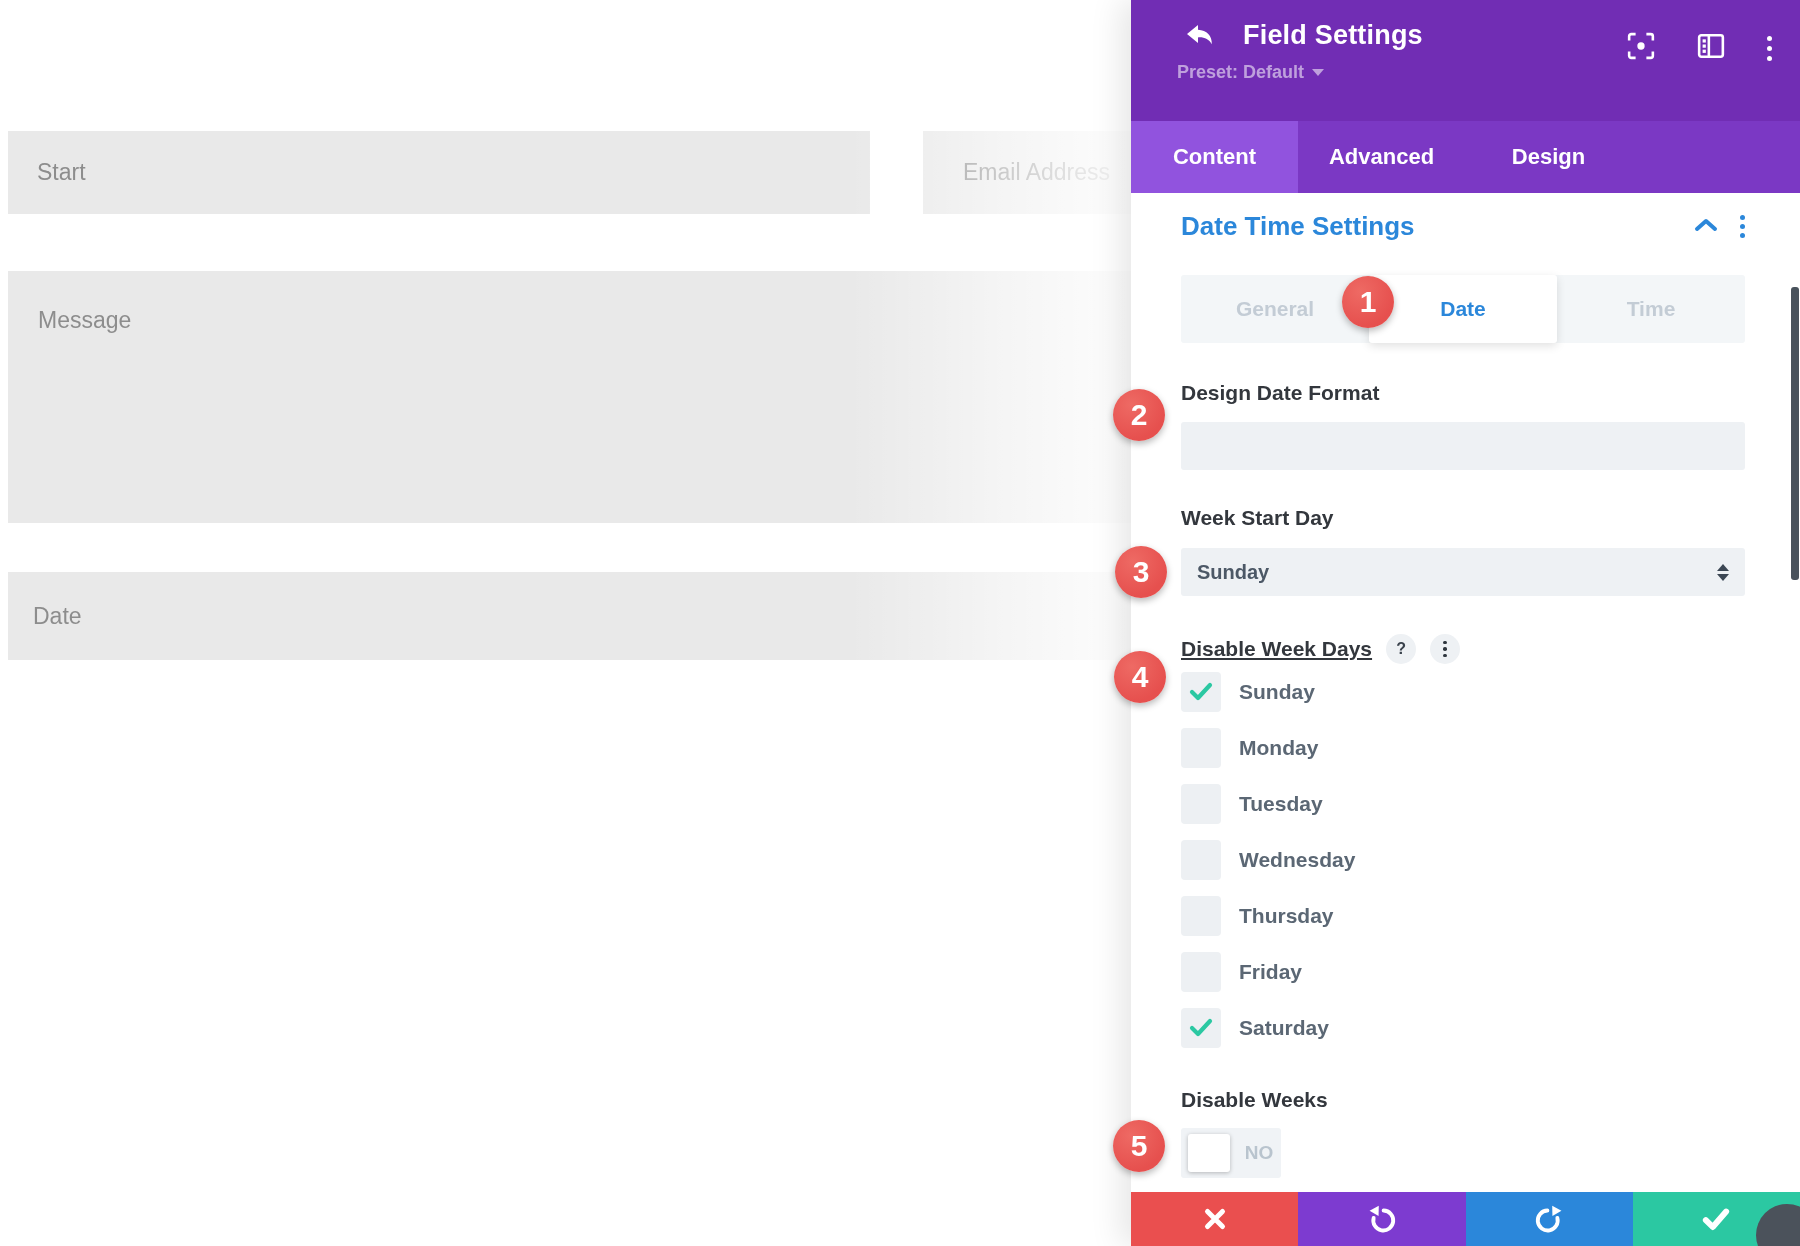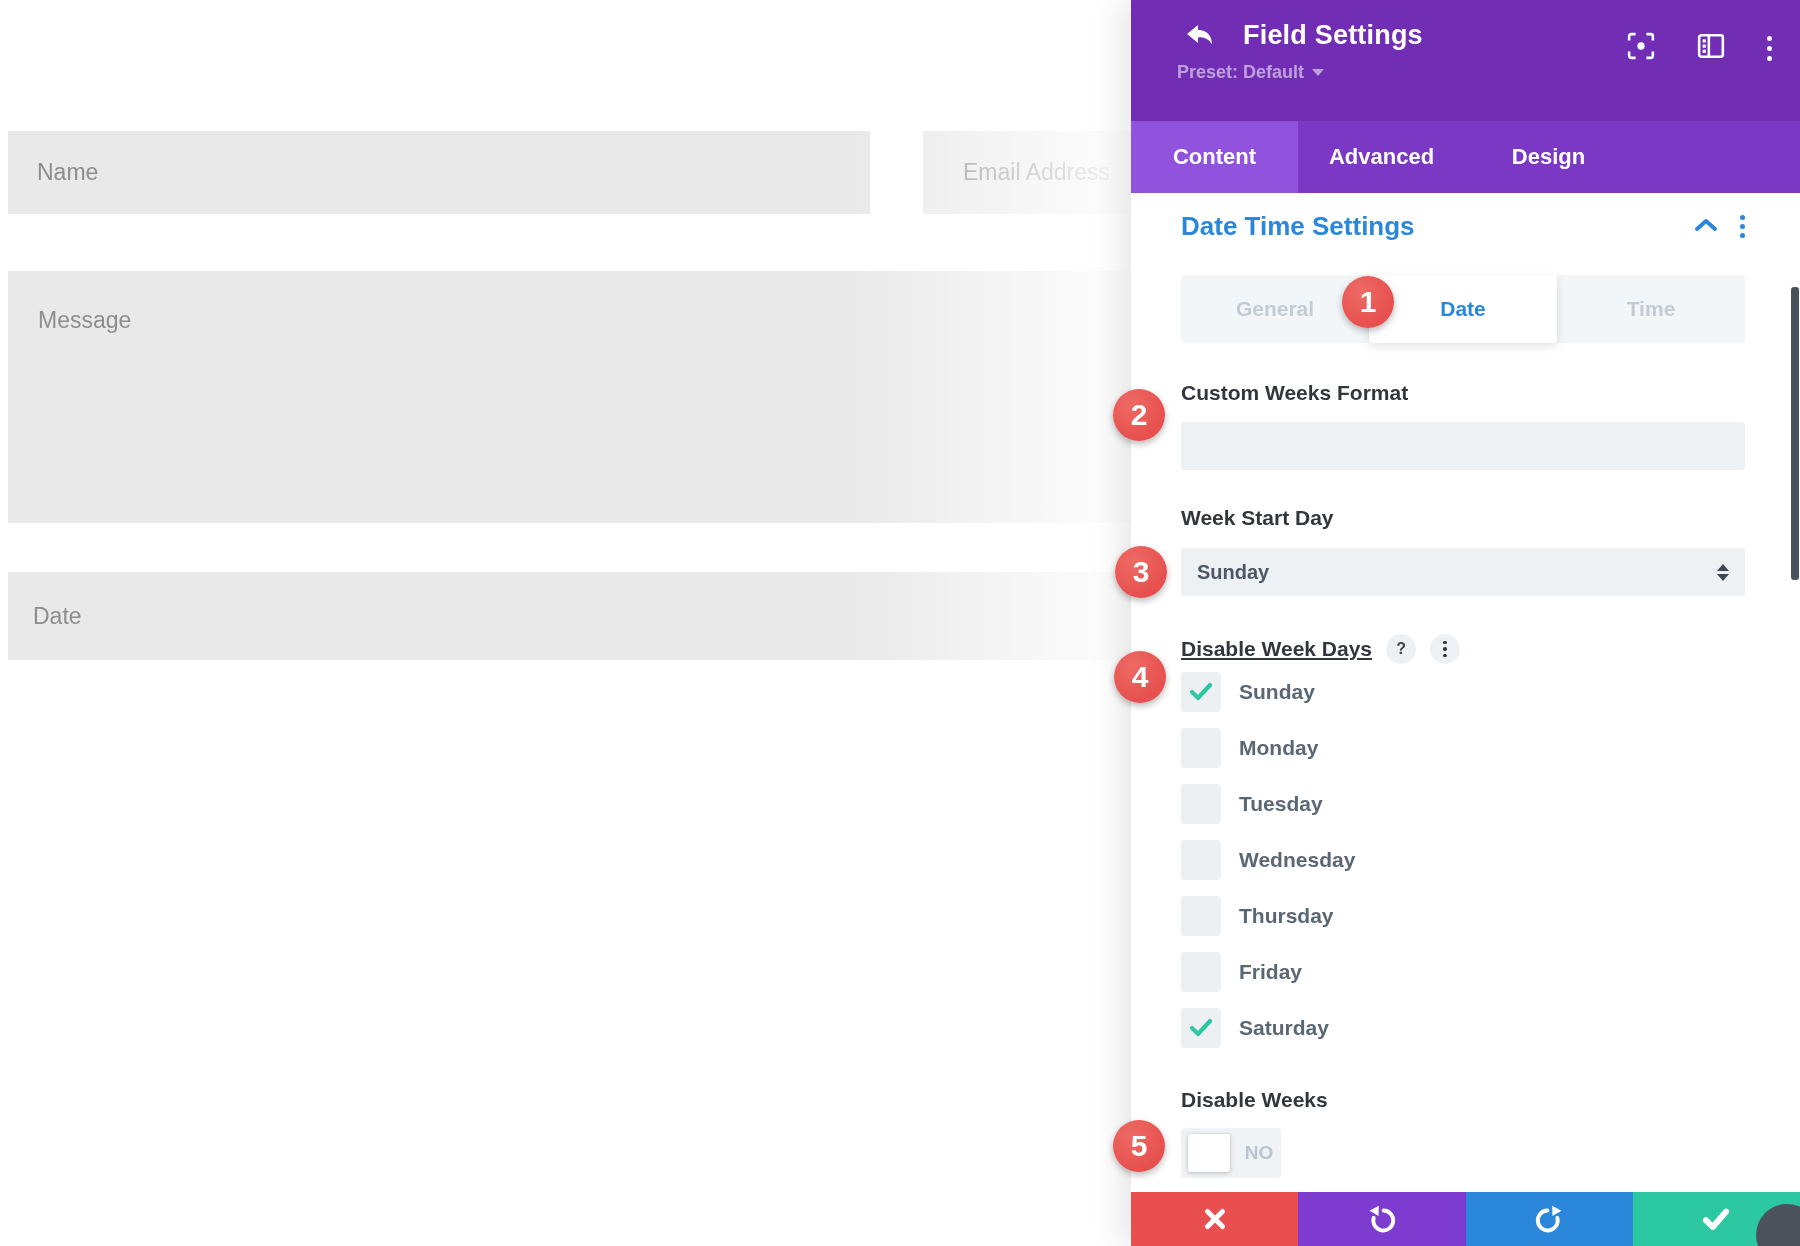--- a/index.html
+++ b/index.html
@@ -91,21 +91,21 @@
     color:#fff;font-size:30px;font-weight:bold;display:flex;align-items:center;justify-content:center;
   }
 </style>
 </head>
 <body>
 
 <div class="page">
 
   <div>
     <div class="form-field ff-center" id="name-field">
-      <span>Name</span>
+      <span>Start</span>
     </div>
     <div class="form-field ff-center" id="email-field">
       <span>Email Address</span>
     </div>
     <div class="form-field" id="message-field">
       <span class="ta-label">Message</span>
     </div>
     <div class="form-field ff-center" id="date-field">
       <span>Date</span>
     </div>
@@ -174,21 +174,21 @@
             </span>
         </span>
       </div>
 
       <div class="subtabs">
         <div class="stab">General</div>
         <div class="stab active">Date</div>
         <div class="stab">Time</div>
       </div>
 
-      <div class="field-label" style="top:188px;">Custom Weeks Format</div>
+      <div class="field-label" style="top:188px;">Design Date Format</div>
       <input class="text-input" style="top: 229px;" value="">
 
       <div class="field-label" style="top:313px;">Week Start Day</div>
       <div class="select-box" style="top:355px;">
         <span>Sunday</span>
         <span class="select-arrows">
             <span class="up"></span>
             <span class="down"></span>
           </span>
       </div>

